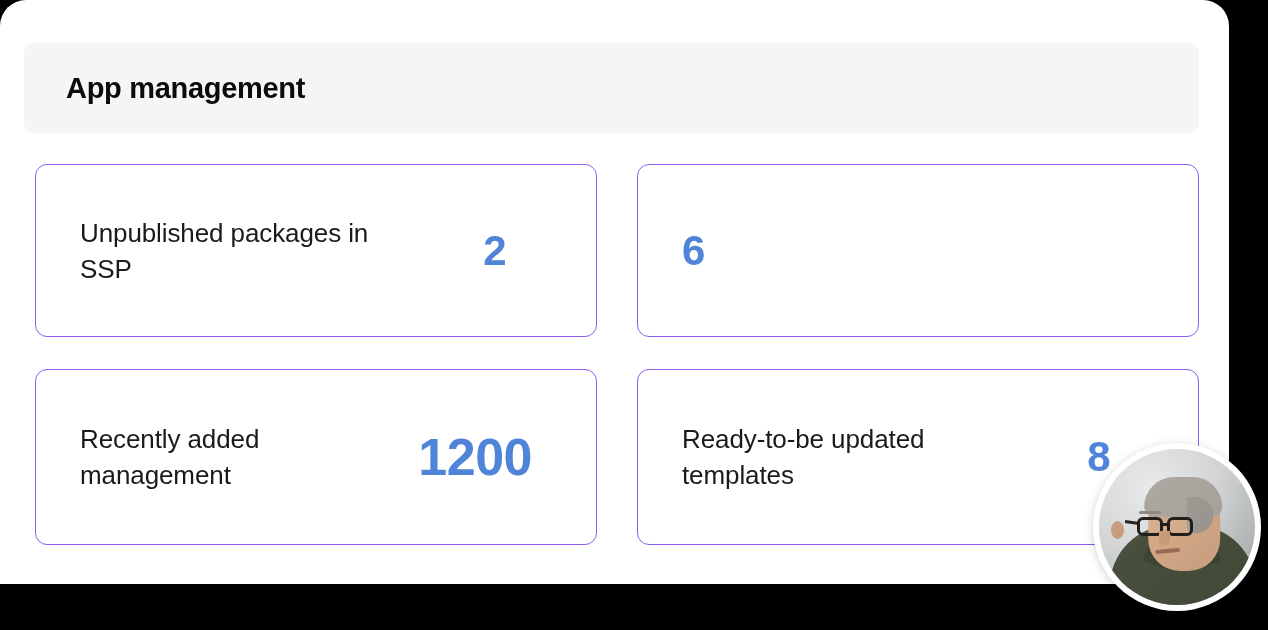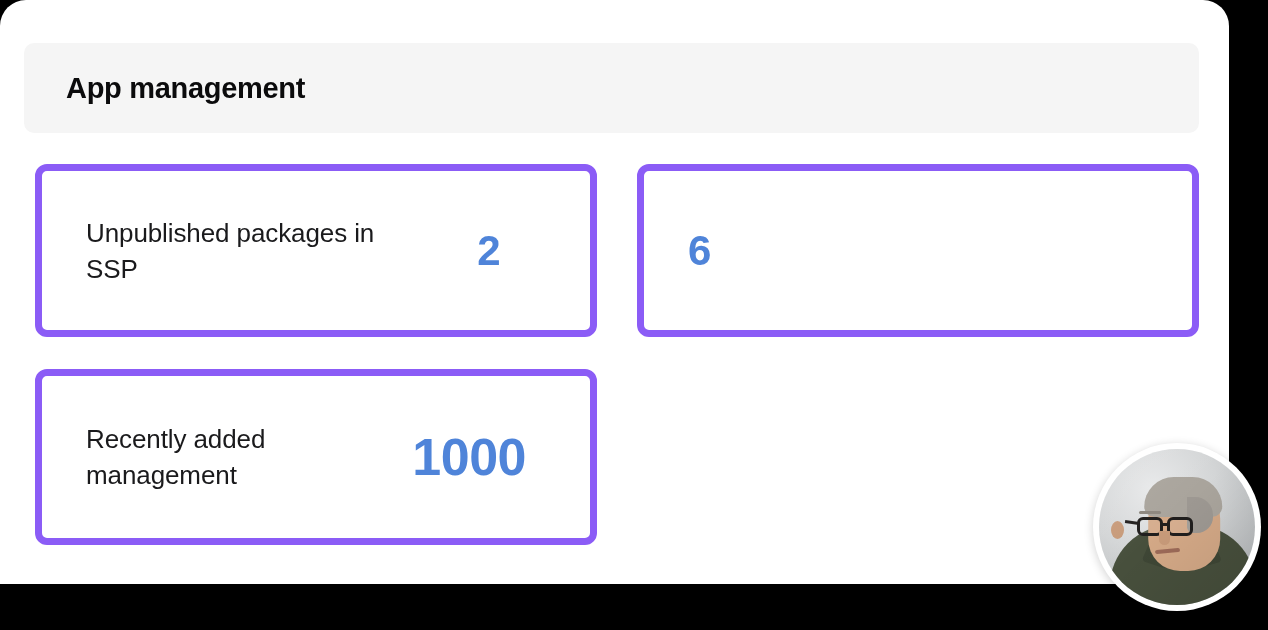--- a/index.html
+++ b/index.html
@@ -63,21 +63,21 @@
     width: 1166px;
     display: grid;
     grid-template-columns: 562px 562px;
     grid-template-rows: 173px 176px;
     column-gap: 40px;
     row-gap: 32px;
   }
 
   .card {
     background: #ffffff;
-    border: 7px solid #8b5cf6;
+    border: 1px solid #8b5cf6;
     border-radius: 12px;
     display: flex;
     align-items: center;
     justify-content: space-between;
     padding: 0 40px 0 44px;
     position: relative;
   }
 
   .card-label {
     font-size: 26px;
@@ -278,23 +278,27 @@
       <div class="card-label">Unpublished packages in SSP</div>
       <div class="card-value value-sm">2</div>
     </div>
 
     <div class="card c2">
       <div class="card-value value-sm">6</div>
     </div>
 
     <div class="card c3">
       <div class="card-label">Recently added management</div>
-      <div class="card-value value-lg">1000</div>
+      <div class="card-value value-lg">1200</div>
     </div>
 
+    <div class="card c4">
+      <div class="card-label">Ready-to-be updated templates</div>
+      <div class="card-value value-sm">8</div>
+    </div>
 
   </div>
 </div>
 
 <div class="avatar">
   <div class="avatar-photo">
     <div class="p-torso"></div>
     <div class="p-collar-l"></div>
     <div class="p-collar-r"></div>
     <div class="p-neck"></div>

